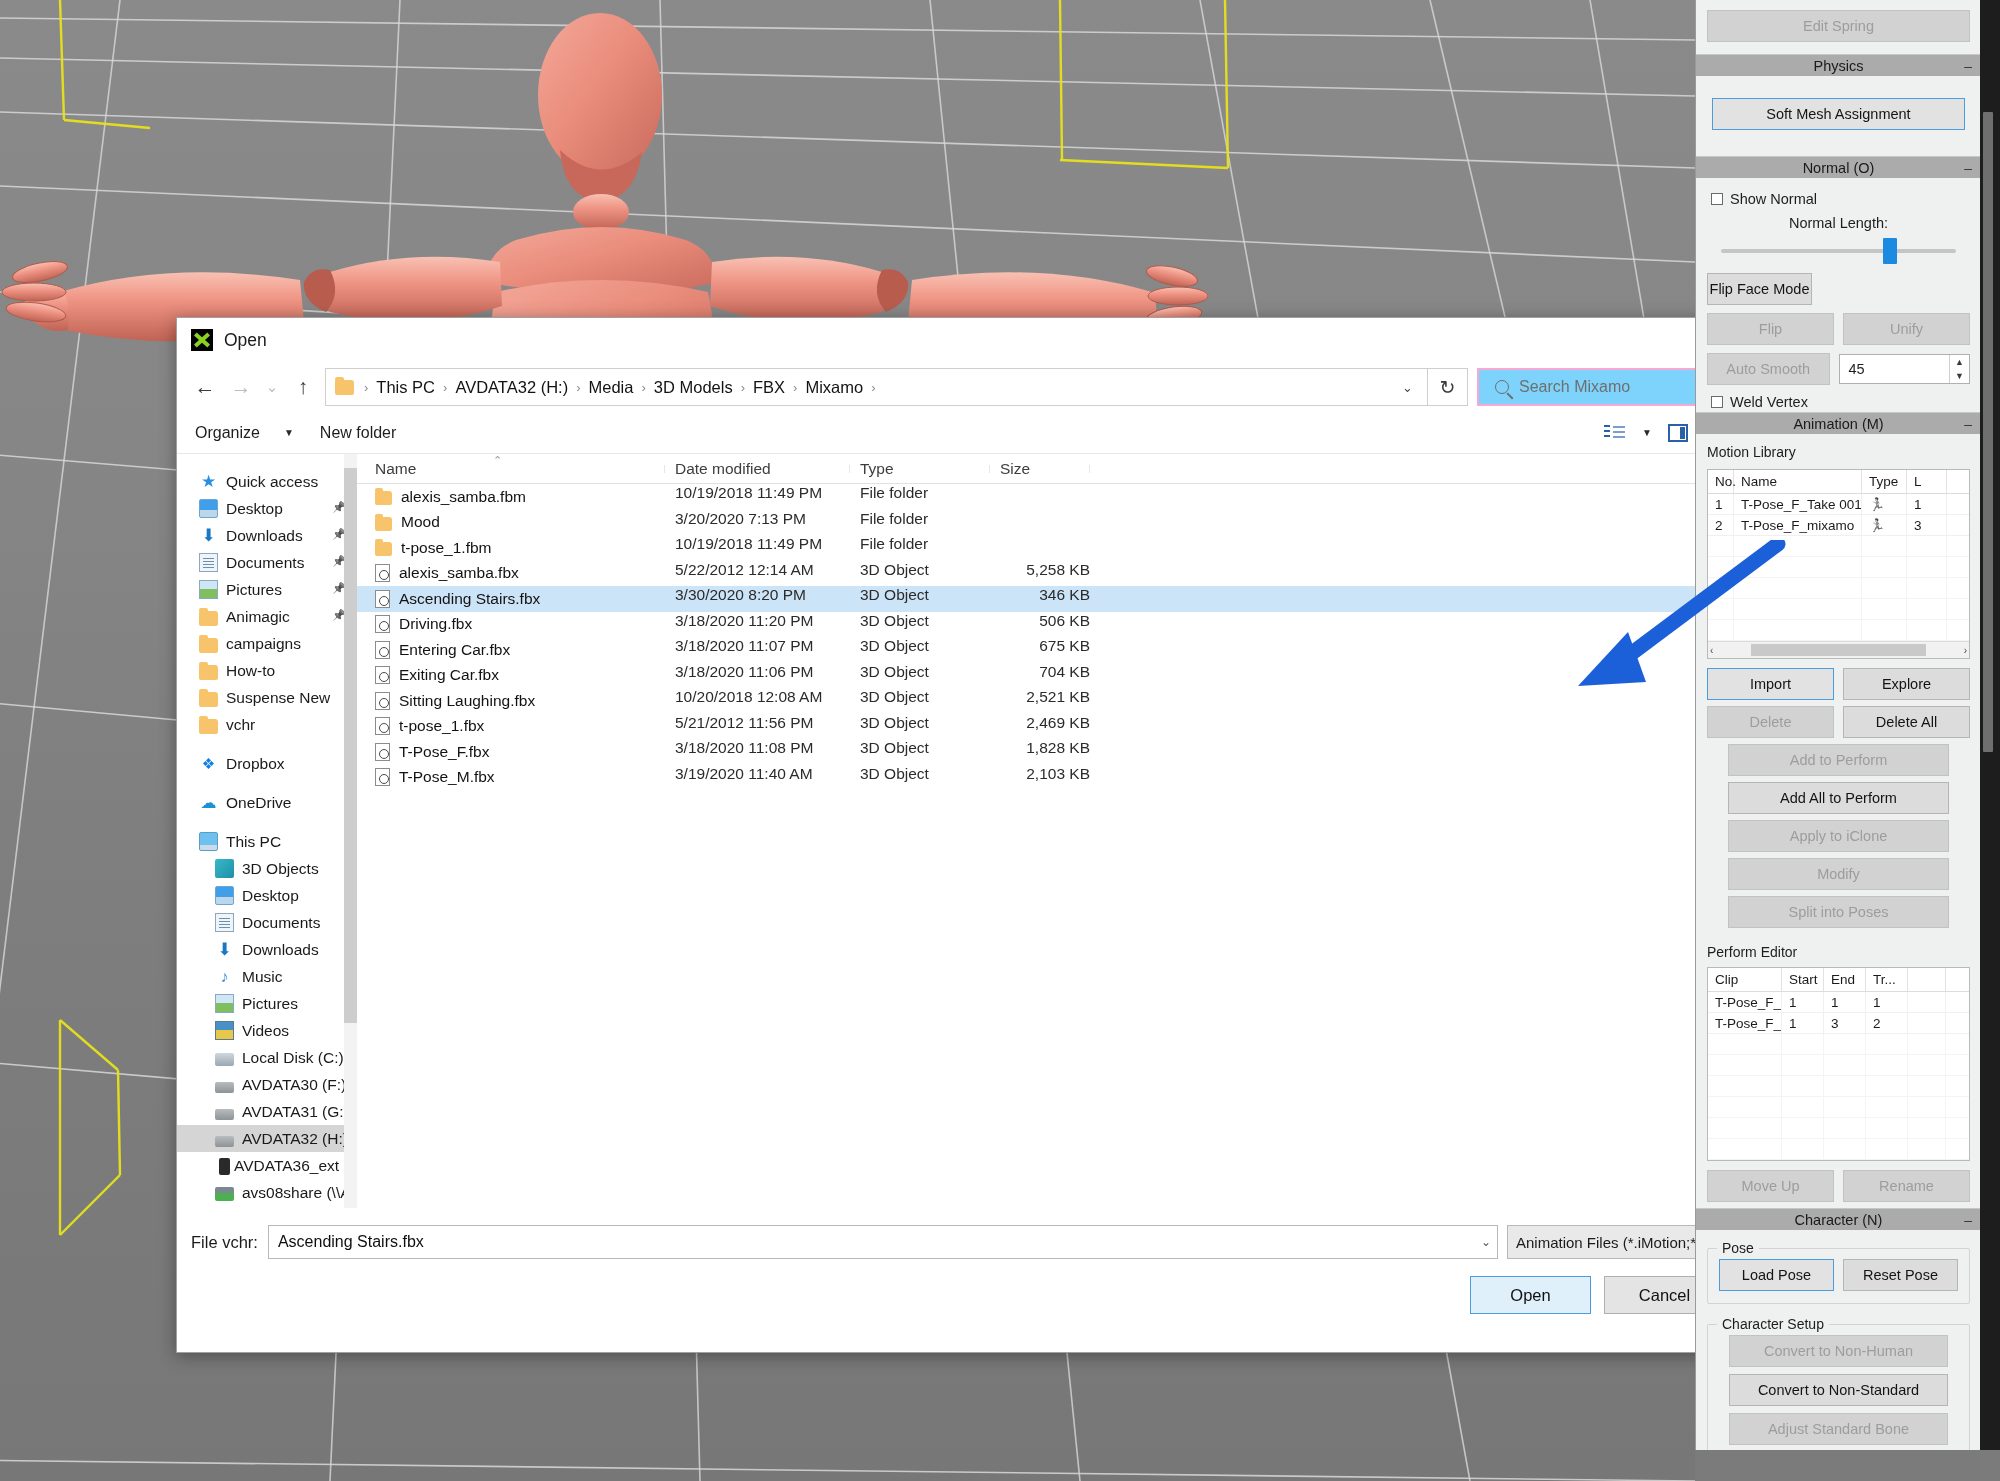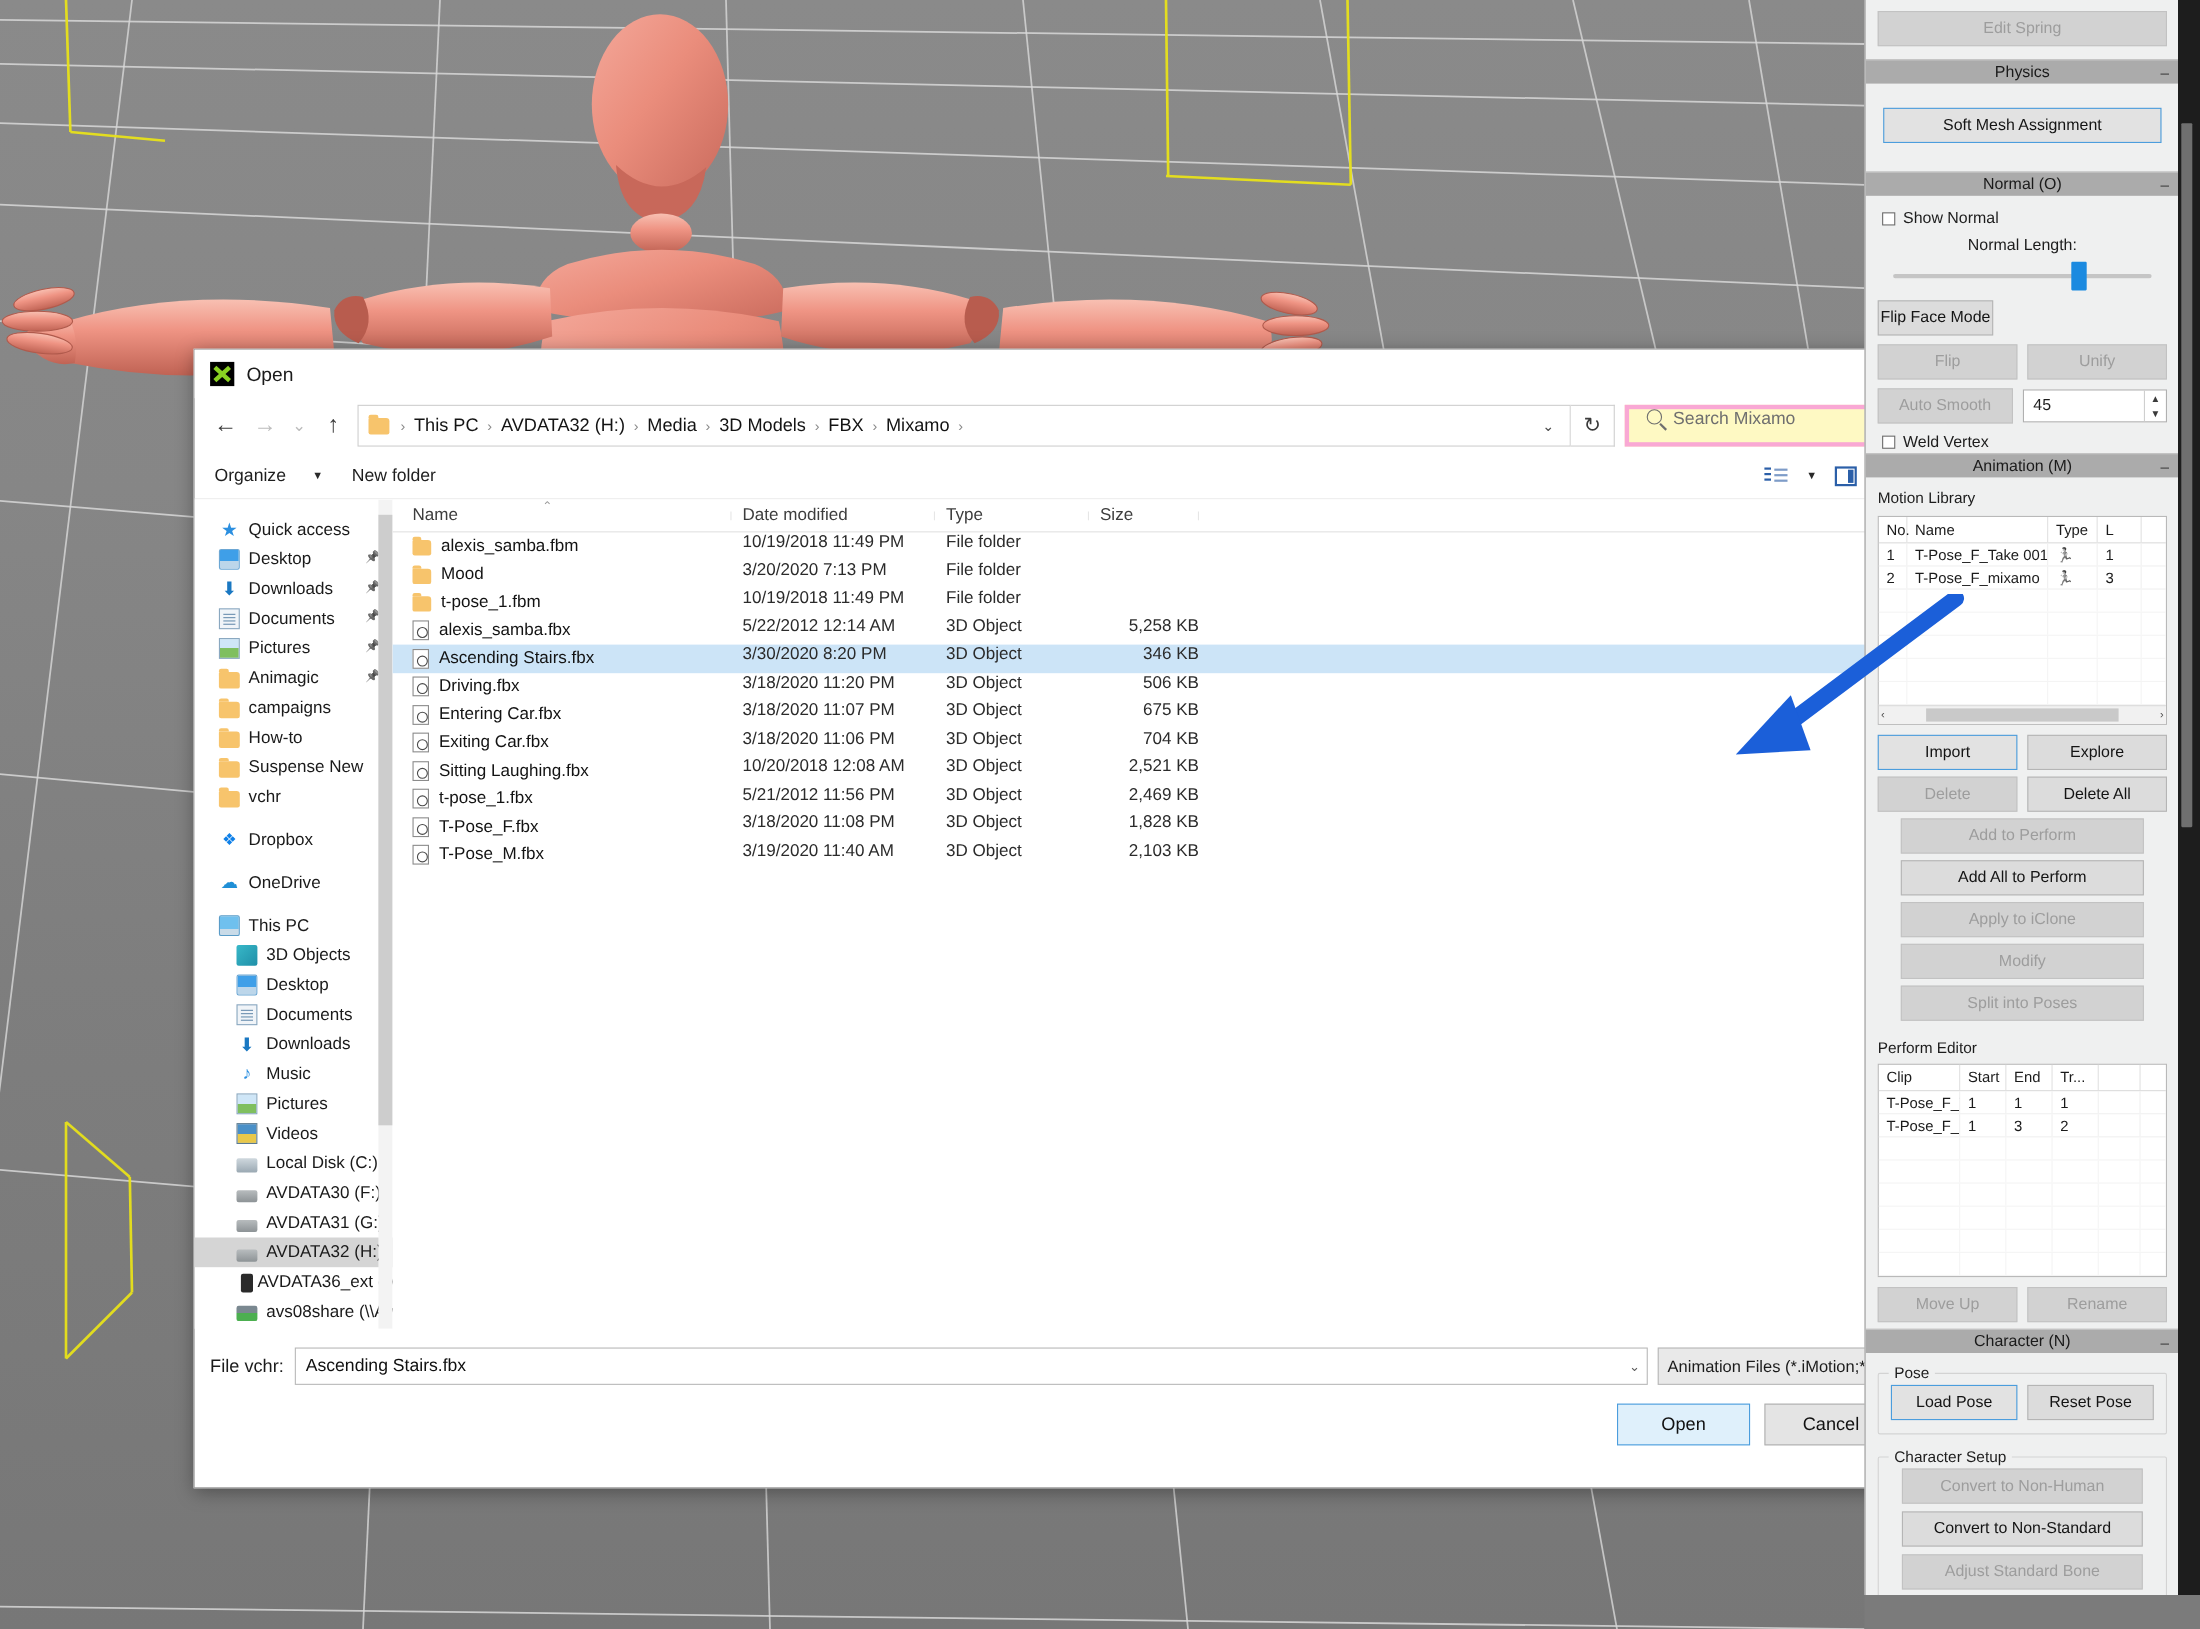--- a/index.html
+++ b/index.html
@@ -69,22 +69,22 @@
   }
   .crumb { font-size: 16.5px; color: #131313; padding: 0 3px; white-space: nowrap; }
   .crumb-sep { color: #8b8b8b; font-size: 13px; padding: 0 5px; flex: none; }
   .addr-caret { margin-left: auto; color: #4a4a4a; font-size: 13px; padding: 0 8px; flex: none; }
   #refresh-btn {
     width: 40px; height: 38px; border: 1px solid #cfcfcf; border-left: none;
     display: flex; align-items: center; justify-content: center; background: #fff;
     font-size: 19px; color: #3b3b3b; flex: none;
   }
   #searchbox {
-    width: 252px; height: 38px; border: 4px solid #f9a8d4; background: #fef9c3;
-    display: flex; align-items: flex-start; padding: 0 8px; margin-left: 9px; flex: none;
+    width: 252px; height: 38px; border: 2px solid #f9a8d4; background: #7dd3fc;
+    display: flex; align-items: center; padding: 0 8px; margin-left: 9px; flex: none;
   }
   .search-glass {
     width: 14px; height: 14px; border: 1.8px solid #6e6e6e; border-radius: 50%;
     position: relative; flex: none; margin: 0 10px 0 8px;
   }
   .search-glass::after {
     content: ""; position: absolute; right: -6px; bottom: -4px; width: 8px; height: 1.8px;
     background: #6e6e6e; transform: rotate(45deg);
   }
   #search-placeholder { color: #6f6f6f; font-size: 16px; }

